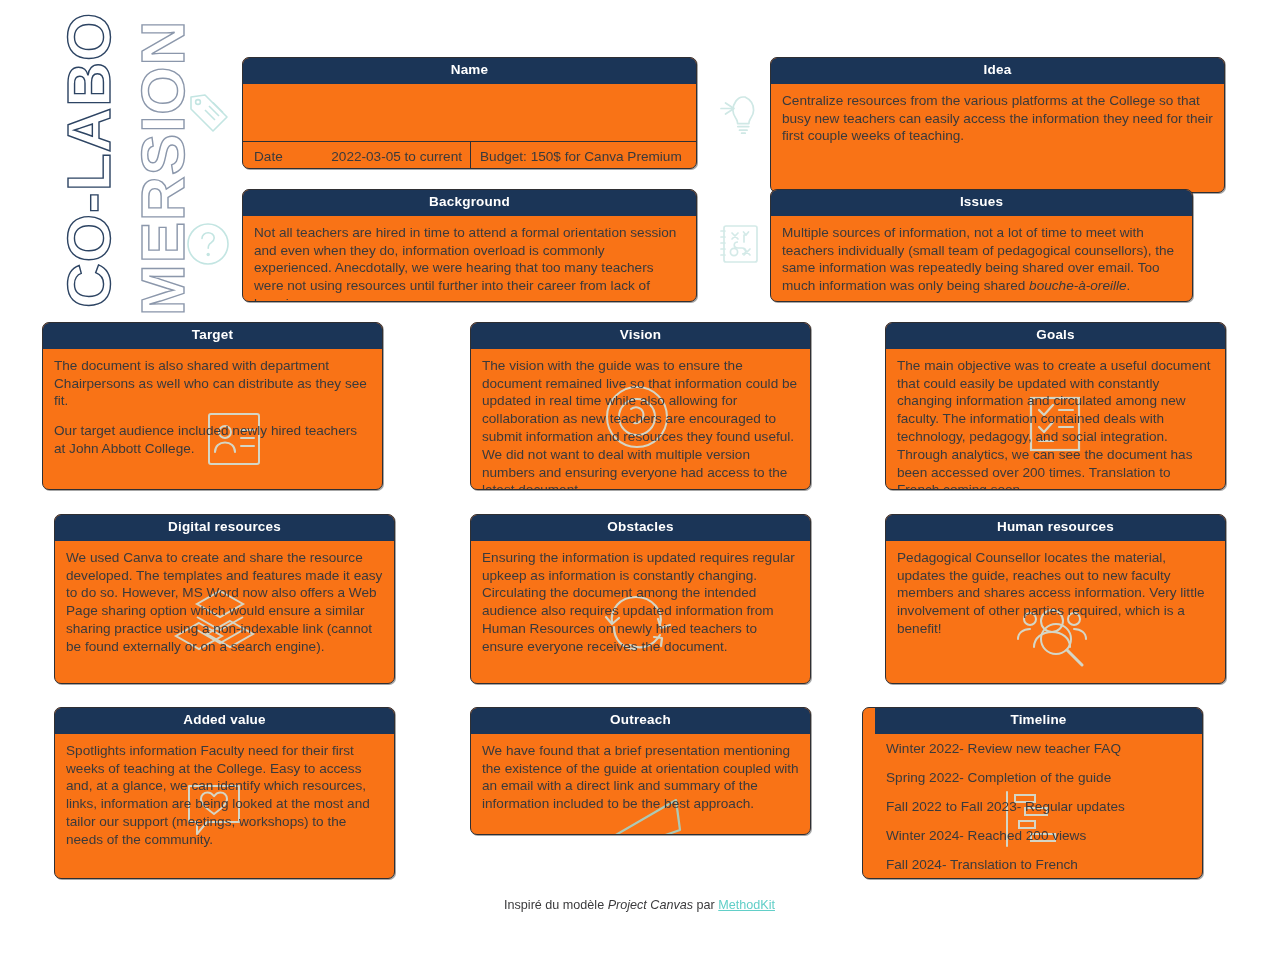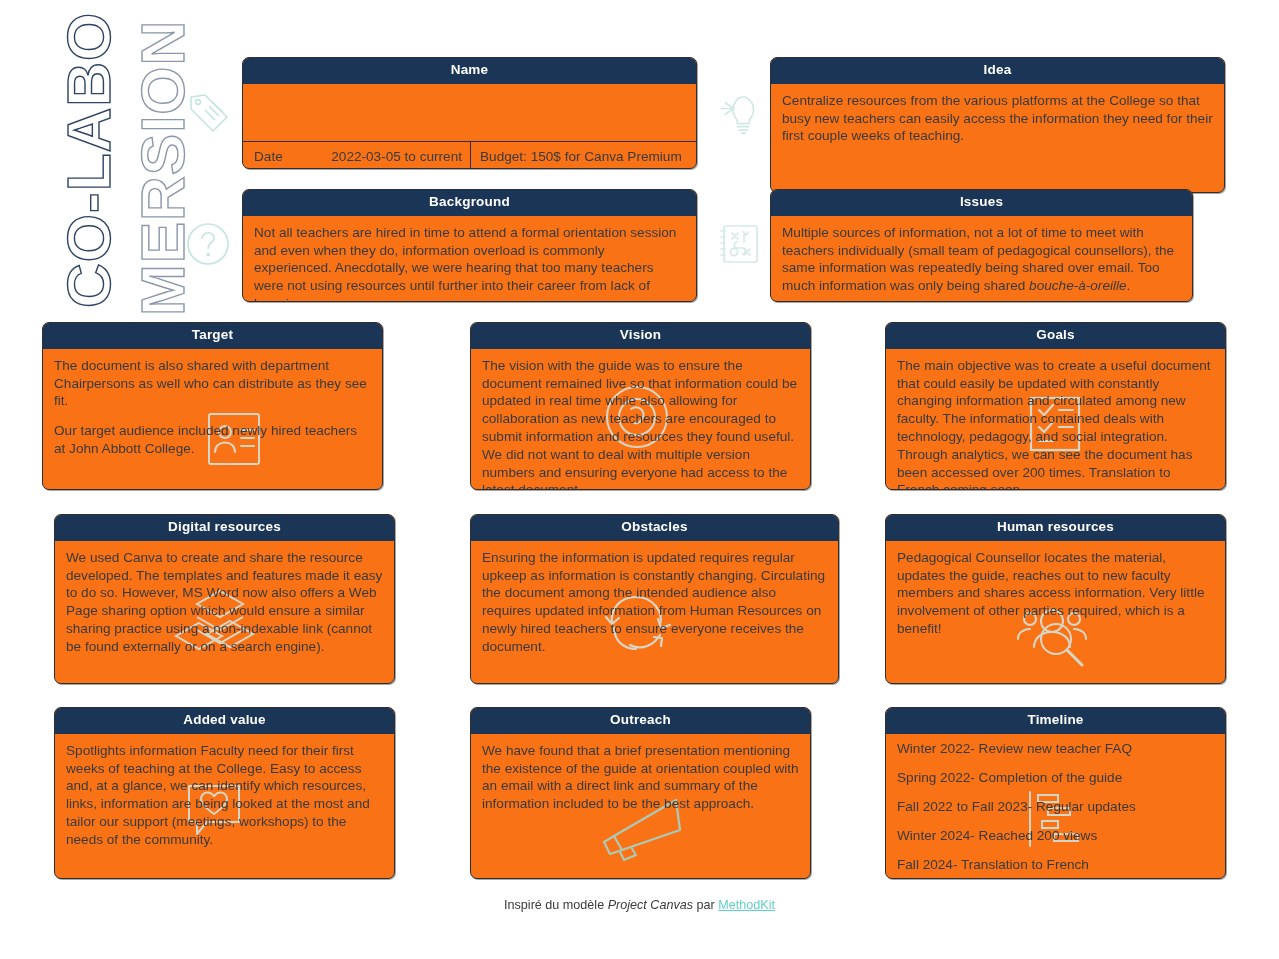--- a/index.html
+++ b/index.html
@@ -121,26 +121,26 @@
   
   #card-idea       { left: 770px; top: 57px;  width: 455px; height: 136px; }
   #card-background { left: 242px; top: 189px; width: 455px; height: 113px; }
   #card-issues     { left: 770px; top: 189px; width: 423px; height: 113px; }
 
   #card-target     { left: 42px;  top: 322px; width: 341px; height: 168px; }
   #card-vision     { left: 470px; top: 322px; width: 341px; height: 168px; }
   #card-goals      { left: 885px; top: 322px; width: 341px; height: 168px; }
 
   #card-digital    { left: 54px;  top: 514px; width: 341px; height: 170px; }
-  #card-obstacles  { left: 470px; top: 514px; width: 369px; height: 170px; }
+  #card-obstacles  { left: 470px; top: 514px; width: 341px; height: 170px; }
   #card-human      { left: 885px; top: 514px; width: 341px; height: 170px; }
 
   #card-added      { left: 54px;  top: 707px; width: 341px; height: 172px; }
-  #card-outreach   { left: 470px; top: 707px; width: 341px; height: 172px; }
-  #card-timeline   { left: 885px; top: 707px; width: 341px; height: 172px; }
+  #card-outreach   { left: 470px; top: 707px; width: 341px; height: 128px; }
+  #card-timeline   { left: 862px; top: 707px; width: 341px; height: 172px; padding-left: 12px; }
 
   
   .float-icon { position: absolute; z-index: 0; }
   #icon-tag      { left: 185px; top: 88px;  }
   #icon-question { left: 186px; top: 222px; }
   #icon-bulb     { left: 712px; top: 84px;  }
   #icon-strategy { left: 715px; top: 220px; }
 
   
   .timeline-list { list-style: none; margin: 0; padding: 0; }

